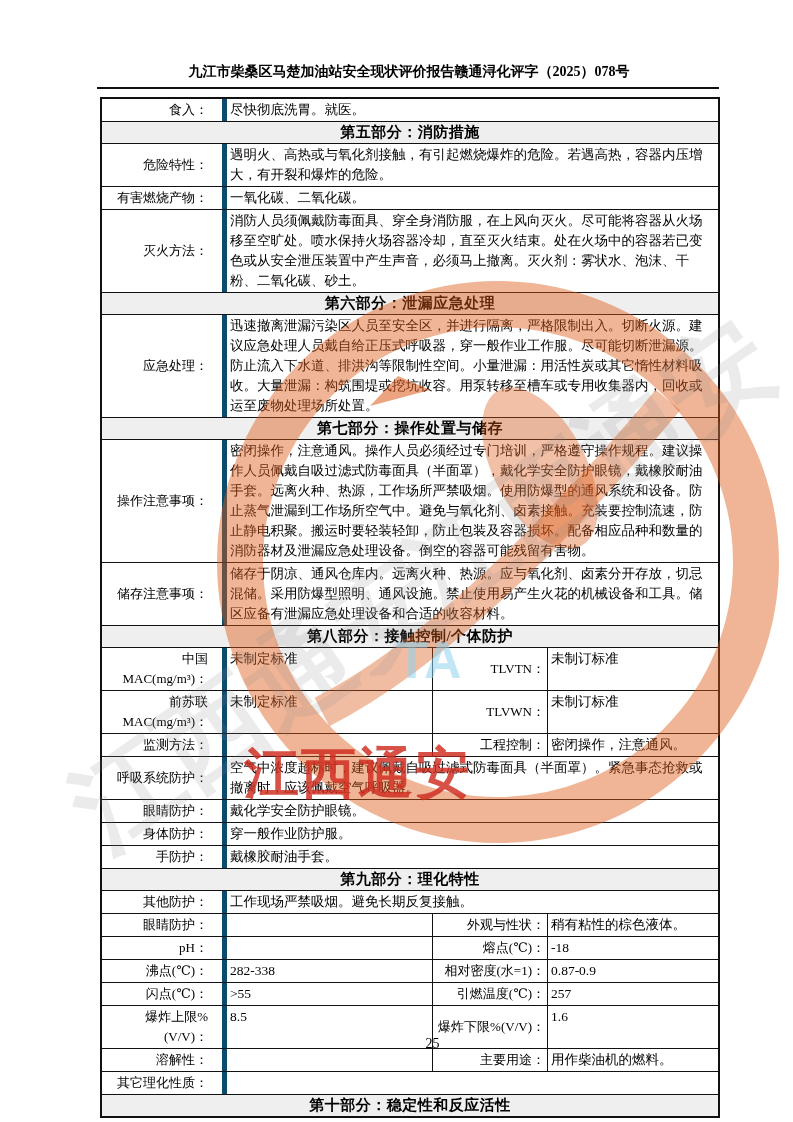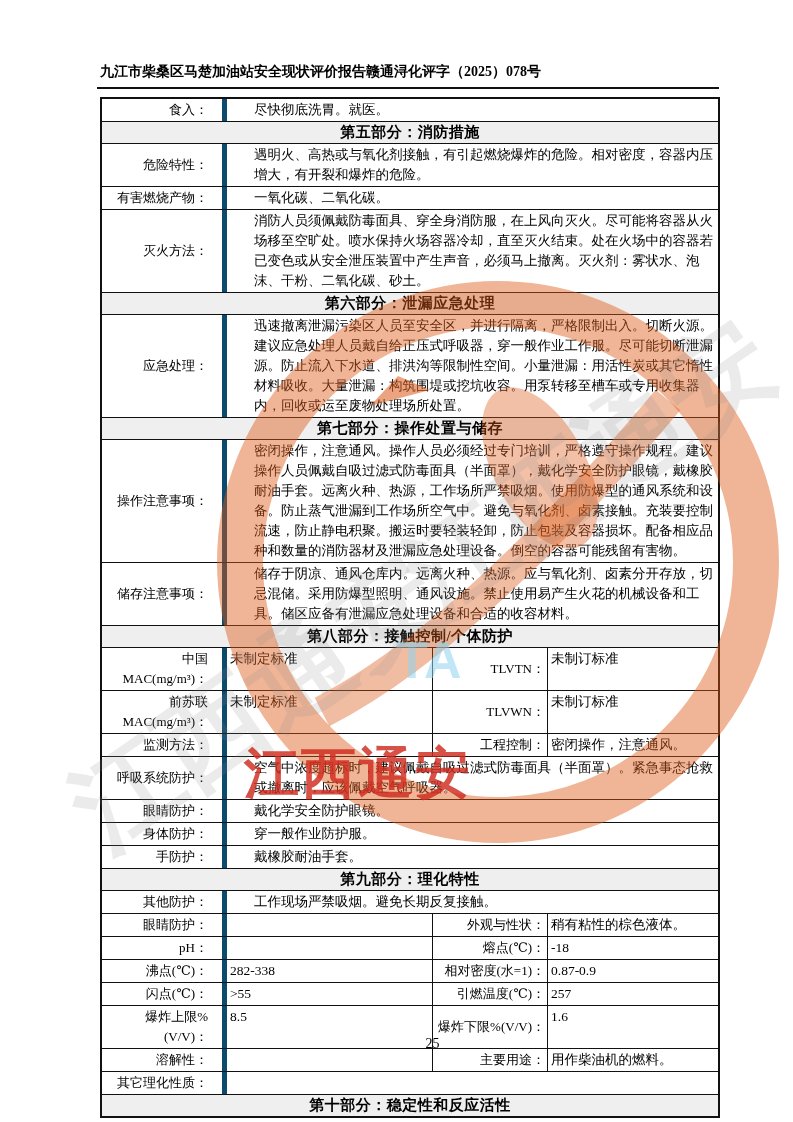--- a/index.html
+++ b/index.html
@@ -1,29 +1,29 @@
 <!DOCTYPE html>
 <html><head>
 <meta charset="utf-8">
 <style>
   html,body{margin:0;padding:0;background:#ffffff;}
   .page{position:relative;width:793px;height:1122px;background:#fff;overflow:hidden;
         font-family:"Liberation Serif","DejaVu Serif",serif;color:#000;}
   .header{position:absolute;top:63px;left:100px;width:618px;display:flex;
-          justify-content:flex-start;font-weight:bold;font-size:14px;line-height:18px;}
+          justify-content:center;font-weight:bold;font-size:14px;line-height:18px;}
   .header-rule{position:absolute;top:87px;left:97px;width:622px;border-top:2px solid #111;}
   .doc-table{position:absolute;top:97px;left:100px;width:616px;border:2px solid #111;}
   .tr{display:flex;min-height:22px;align-items:stretch;}
   .tr + .tr{border-top:1px solid #111;}
   .tr.section{align-items:center;justify-content:center;background:#efefef;
               font-weight:bold;font-size:15px;min-height:21px;letter-spacing:.5px;}
   .td{padding:1px 3px;line-height:20px;font-size:13.5px;box-sizing:border-box;}
   .td.label{width:125px;flex:none;display:flex;align-items:center;justify-content:flex-end;
             text-align:right;border-right:5px solid #0c4a6e;padding-right:14px;font-size:13px;}
-  .td.value{flex:1;margin-left:24px;}
+  .td.value{flex:1;}
   .td.v1{width:206px;flex:none;border-right:1px solid #111;}
   .td.l2{width:115px;flex:none;display:flex;align-items:center;justify-content:flex-end;
          text-align:right;border-right:1px solid #111;padding-right:2px;font-size:13px;}
   .td.v2{flex:1;}
   .page-number{position:absolute;top:1036px;left:0;width:100%;text-align:center;font-size:14px;padding-left:36px;}
   .watermark{position:absolute;top:0;left:0;pointer-events:none;}
 </style>
 </head>
 <body>
 
@@ -39,21 +39,21 @@
 
     <div class="tr">
       <div class="td label">食入：</div>
       <div class="td value">尽快彻底洗胃。就医。</div>
     </div>
 
     <div class="tr section">第五部分：消防措施</div>
 
     <div class="tr">
       <div class="td label">危险特性：</div>
-      <div class="td value">遇明火、高热或与氧化剂接触，有引起燃烧爆炸的危险。相对密度，容器内压增大，有开裂和爆炸的危险。</div>
+      <div class="td value">遇明火、高热或与氧化剂接触，有引起燃烧爆炸的危险。若遇高热，容器内压增大，有开裂和爆炸的危险。</div>
     </div>
 
     <div class="tr">
       <div class="td label">有害燃烧产物：</div>
       <div class="td value">一氧化碳、二氧化碳。</div>
     </div>
 
     <div class="tr">
       <div class="td label">灭火方法：</div>
       <div class="td value">消防人员须佩戴防毒面具、穿全身消防服，在上风向灭火。尽可能将容器从火场移至空旷处。喷水保持火场容器冷却，直至灭火结束。处在火场中的容器若已变色或从安全泄压装置中产生声音，必须马上撤离。灭火剂：雾状水、泡沫、干粉、二氧化碳、砂土。</div>

